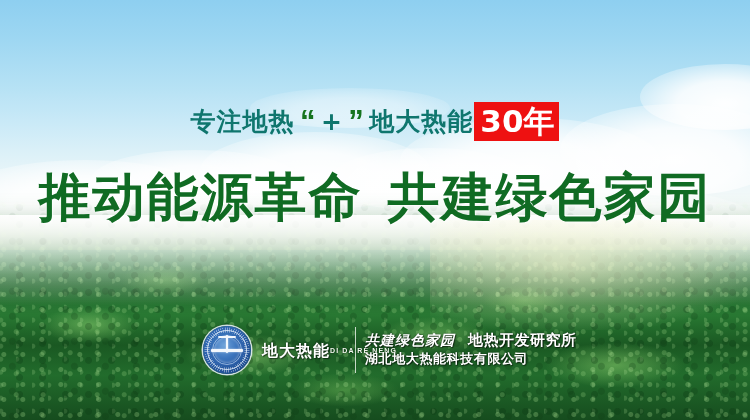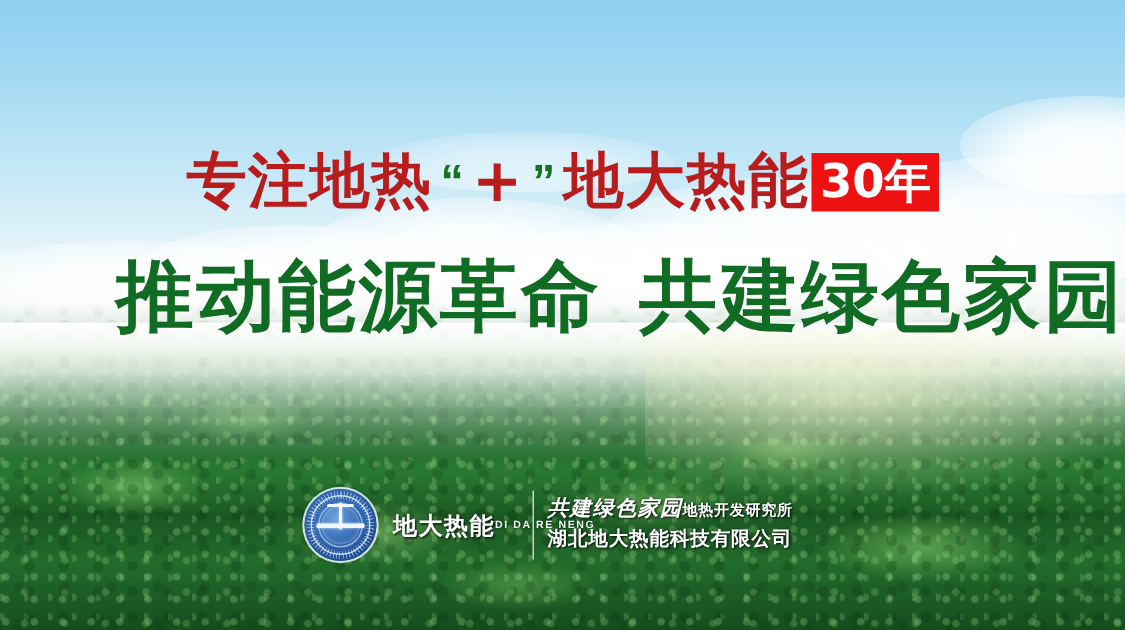--- a/index.html
+++ b/index.html
@@ -114,23 +114,23 @@
     pointer-events:none;
   }
   .line1 {
     position:absolute; left:0; top:101px; width:750px;
     text-align:center;
     white-space:nowrap;
     line-height:40px;
     pointer-events:auto;
   }
   .line1 .seg {
-    font-size:40px;
+    font-size:25px;
     font-weight:700;
-    color:#b91c1c;
+    color:#0f766e;
     letter-spacing:1px;
     vertical-align:middle;
     font-family:"DejaVu Sans","Liberation Sans",sans-serif;
     text-align:right;
   }
   .line1 .quote {
     font-size:31px; font-weight:700; color:#16741f;
     letter-spacing:0; vertical-align:middle;
     padding:0 1px;
   }
@@ -142,21 +142,21 @@
     font-weight:800;
     line-height:39px;
     padding:0 5px 0 6px;
     vertical-align:middle;
     letter-spacing:0px;
     font-family:"DejaVu Sans","Liberation Sans",sans-serif;
     margin-left:1px;
   }
   .line2 {
     position:absolute; left:0; top:163px; width:750px;
-    text-align:right; white-space:nowrap;
+    text-align:center; white-space:nowrap;
     pointer-events:auto;
   }
   .line2 span {
     font-size:52px;
     font-weight:800;
     color:#106b23;
     letter-spacing:2px;
     font-family:"DejaVu Sans","Liberation Sans",sans-serif;
     text-shadow:
        1px 1px 0 rgba(255,255,255,.55),
@@ -280,22 +280,22 @@
 
   .orgtext { flex:1 1 auto; min-width:0; }
   .org-l1 { white-space:nowrap; line-height:18px; }
   .org-l1 .cal {
     font-size:14px; font-weight:700; color:#ffffff;
     font-family:"DejaVu Serif","Liberation Serif",serif;
     font-style:italic; letter-spacing:1px;
     text-shadow:0 0 2px rgba(0,0,0,.6), 1px 1px 1px rgba(0,0,0,.5);
   }
   .org-l1 .sub {
-    font-size:10px; font-weight:700; color:#ffffff;
-    letter-spacing:.5px; margin-left:0;
+    font-size:15px; font-weight:700; color:#ffffff;
+    letter-spacing:.5px; margin-left:13px;
     text-shadow:0 0 2px rgba(0,0,0,.6), 1px 1px 1px rgba(0,0,0,.5);
     font-family:"DejaVu Sans","Liberation Sans",sans-serif;
     text-align:center;
   }
   .org-l2 {
     white-space:nowrap; line-height:20px;
     font-size:13px; font-weight:800; color:#ffffff;
     letter-spacing:.6px;
     text-shadow:0 0 2px rgba(0,0,0,.62), 1px 1px 1px rgba(0,0,0,.5);
     font-family:"DejaVu Sans","Liberation Sans",sans-serif;

